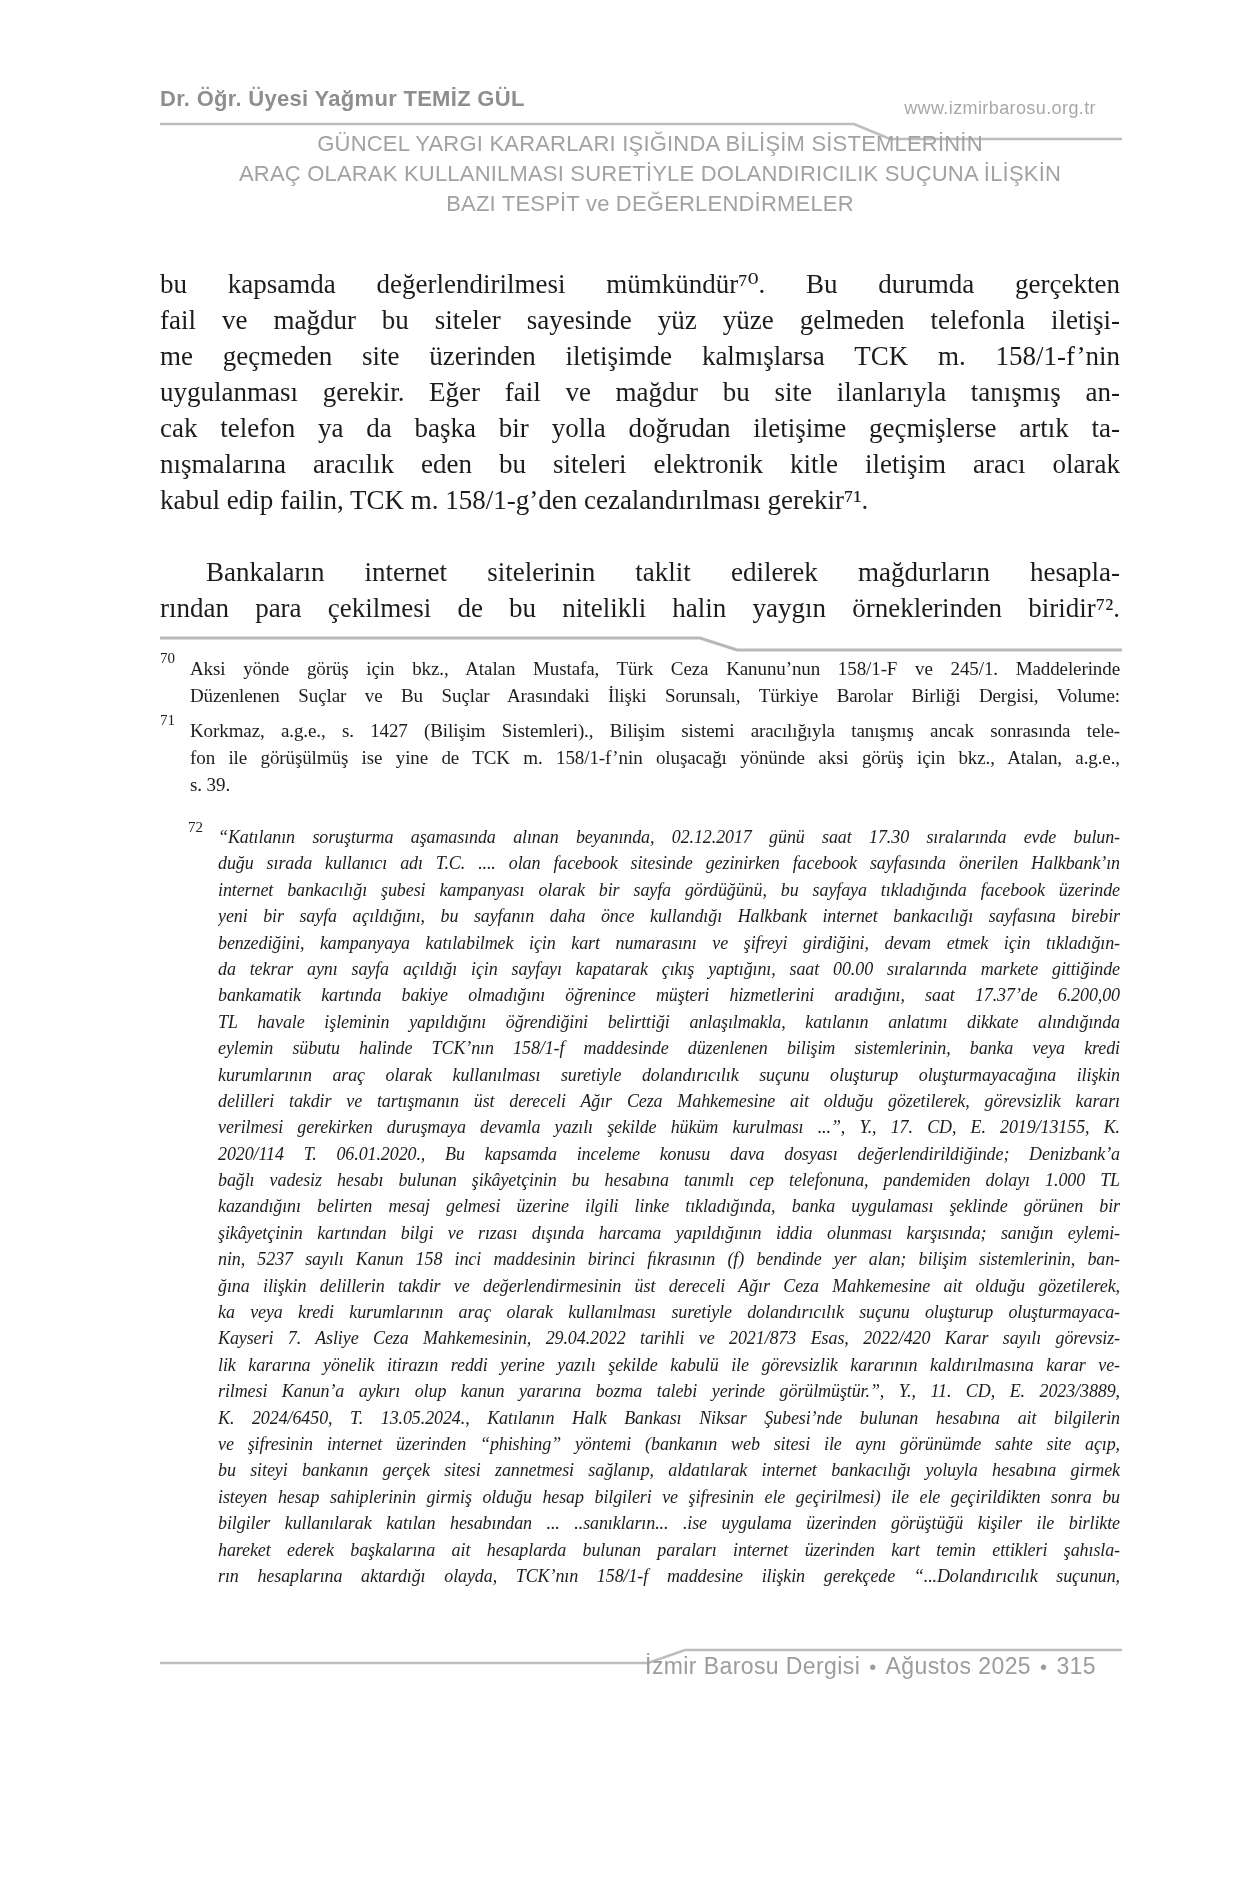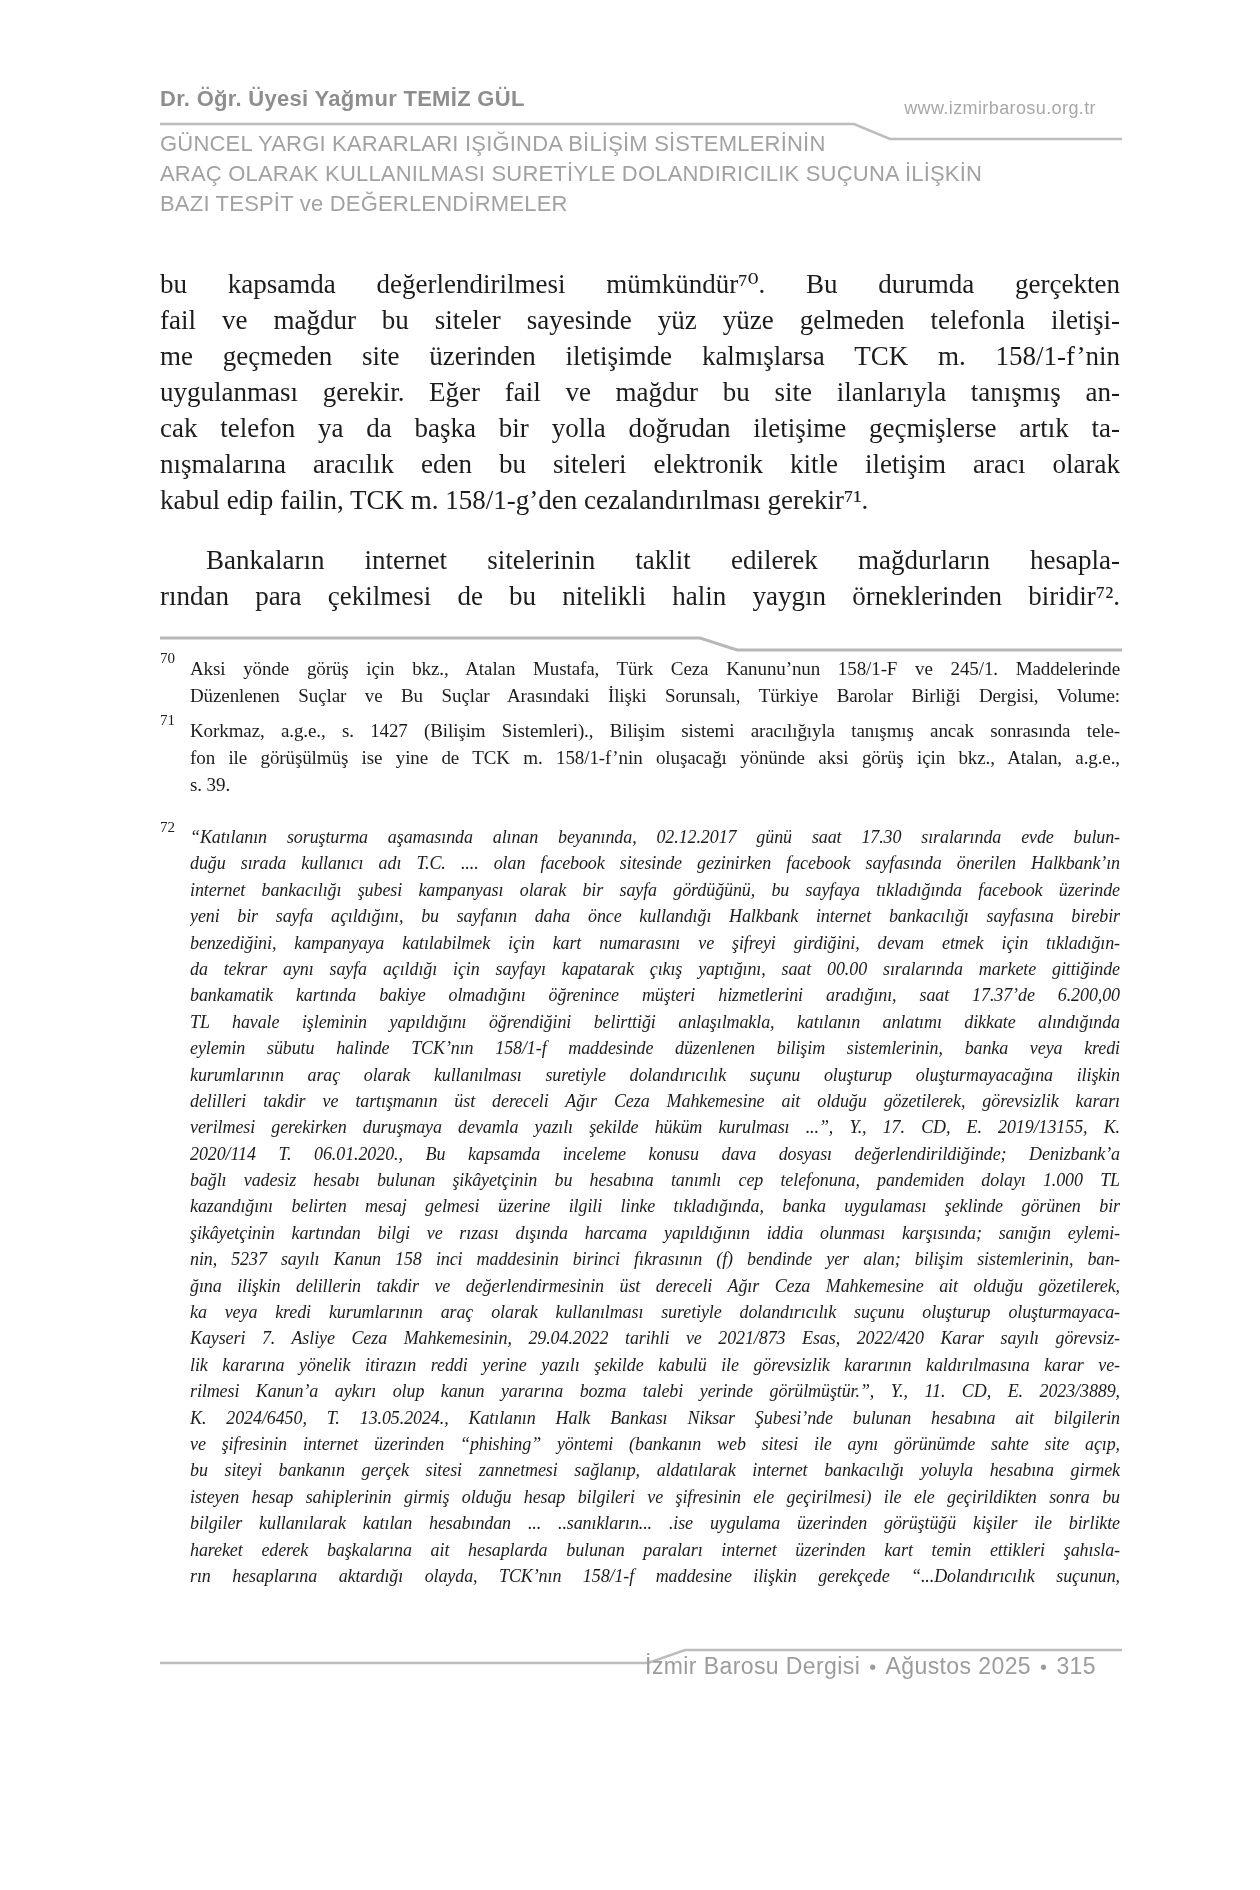--- a/index.html
+++ b/index.html
@@ -22,50 +22,51 @@
     position:absolute; right:140px; top:98px;
     font-family:"Liberation Sans","DejaVu Sans",sans-serif;
     font-size:18px; letter-spacing:0.4px;
     color:var(--muted,#a8a8a8);
   }
   .title-block {
     position:absolute; left:160px; top:129px; width:980px;
     font-family:"Liberation Sans","DejaVu Sans",sans-serif;
     font-size:22px; line-height:30px; letter-spacing:0.2px;
     color:var(--title,#a2a2a2);
+    text-align:center;
   }
 
   
   .rules { position:absolute; left:0; top:0; width:1260px; height:1890px; pointer-events:none; }
 
   
   .body-text {
     position:absolute; left:160px; top:266px; width:960px;
     font-size:27px; line-height:36px; color:var(--body-text,#1a1a1a);
   }
-  .para + .para { margin-top:24px; }
+  .para + .para { margin-top:36px; }
   .bline { text-align:justify; text-align-last:justify; height:36px; overflow:hidden; }
   .bline.end { text-align-last:left; }
   .bline.indent { text-indent:46px; }
 
   
   .footnotes {
     position:absolute; left:160px; top:655px; width:960px;
     color:var(--body-text,#1f1f1f);
   }
   .fn { position:relative; padding-left:30px; margin-bottom:8px; }
   .fn-num {
     position:absolute; left:0; top:-5px;
     font-size:15px; font-style:normal; color:var(--body-text,#1f1f1f);
   }
   .fn .fline {
     font-size:19px; line-height:27px; height:27px; overflow:hidden;
     letter-spacing:-0.1px; text-align:justify; text-align-last:justify;
   }
-  .fn.italic { font-style:italic; margin-top:26px; }
+  .fn.italic { font-style:italic; margin-top:26px;margin-left:28px; }
   .fn.italic .fline { font-size:18px; line-height:26.4px; height:26.4px; }
   .fline.end { text-align-last:left; }
 
   
   .footer-text {
     position:absolute; right:140px; top:1653px;
     font-family:"Liberation Sans","DejaVu Sans",sans-serif;
     font-size:23px; letter-spacing:0.4px;
     color:var(--footer,#9c9c9c);
     white-space:nowrap;

